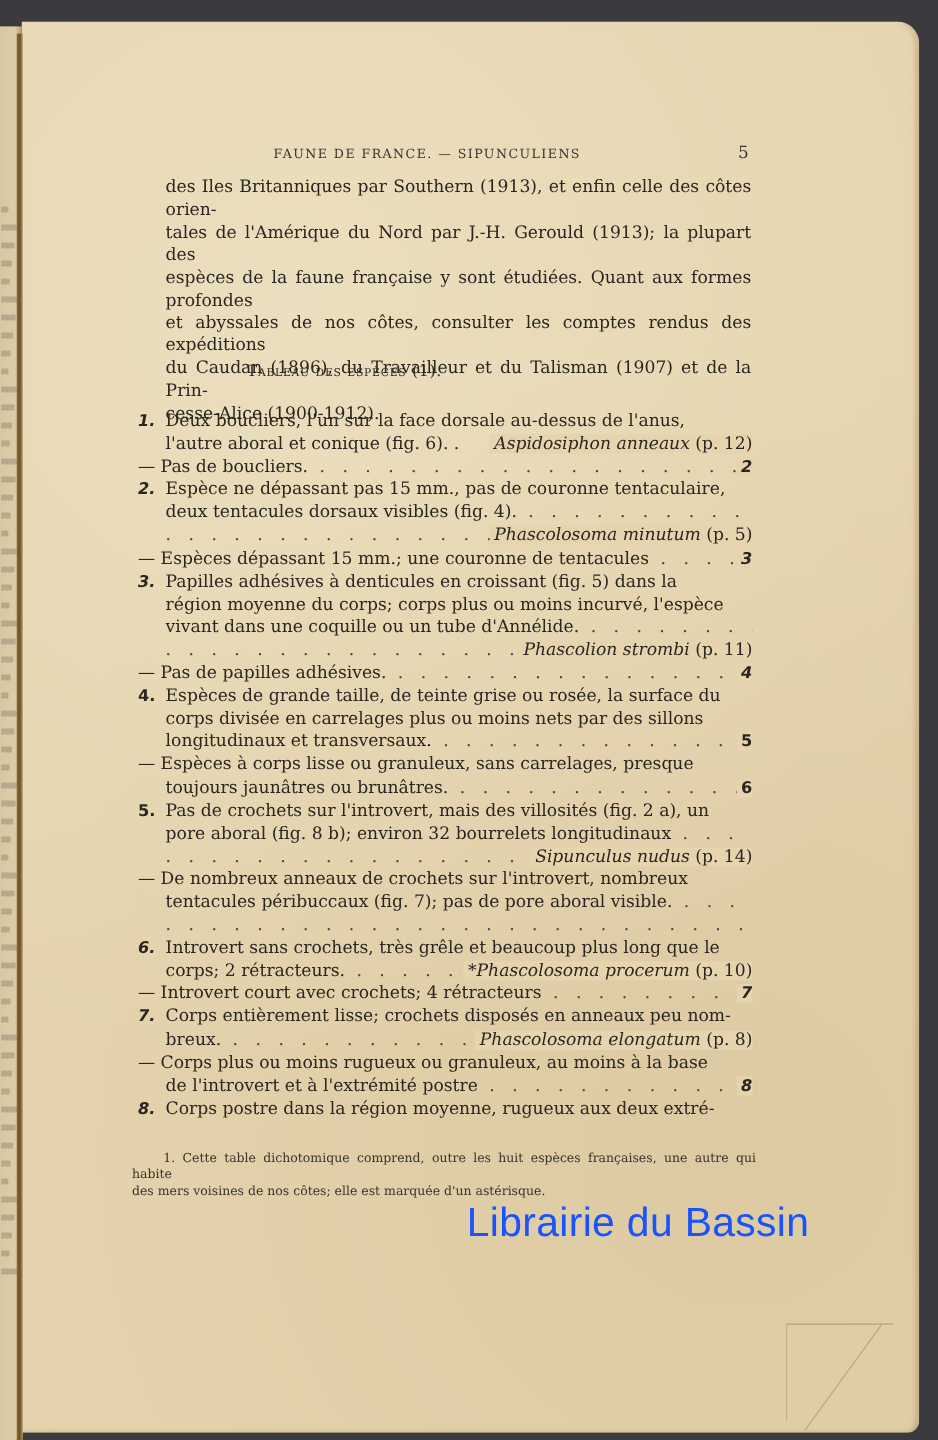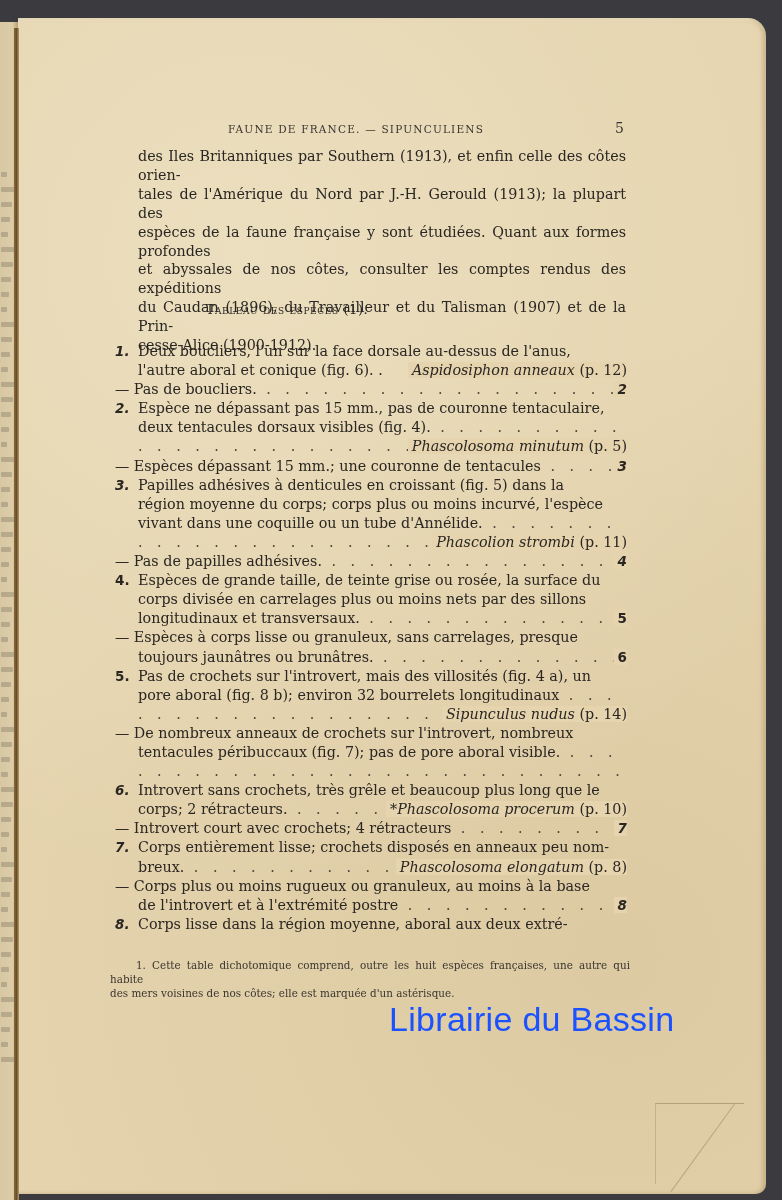--- a/index.html
+++ b/index.html
@@ -226,21 +226,21 @@
     </div>
     <div class="row">
       <span class="txt dash">— Espèces à corps lisse ou granuleux, sans carrelages, presque</span>
     </div>
     <div class="row">
       <span class="txt">toujours jaunâtres ou brunâtres.<span class="lead"> . . . . . . . . . . . . . . . . . . . . . . . . . . . . . . . . . . . . . . . . </span></span>
       <span class="right" style="background: rgb(229, 212, 174); padding-left: 4px;"><span class="to up">6</span></span>
     </div>
     <div class="row">
       <span class="num up">5.</span>
-      <span class="txt">Pas de crochets sur l'introvert, mais des villosités (fig. 4 a), un</span>
+      <span class="txt">Pas de crochets sur l'introvert, mais des villosités (fig. 2 a), un</span>
     </div>
     <div class="row">
       <span class="txt">pore aboral (fig. 8 b); environ 32 bourrelets longitudinaux<span class="lead"> . . . . . . . . . . . . . . . . . . . . . . . . . . . . . . . . . . . . . . . . </span></span>
     </div>
     <div class="row">
       <span class="txt"><span class="lead"> . . . . . . . . . . . . . . . . . . . . . . . . . . . . . . . . . . . . . . . . </span></span>
       <span class="right" style="background: rgb(229, 212, 174); padding-left: 4px;"><span class="sp">Sipunculus nudus </span><span class="ref">(p. 14)</span></span>
     </div>
     <div class="row">
       <span class="txt dash">— De nombreux anneaux de crochets sur l'introvert, nombreux</span>
@@ -273,21 +273,21 @@
     </div>
     <div class="row">
       <span class="txt dash">— Corps plus ou moins rugueux ou granuleux, au moins à la base</span>
     </div>
     <div class="row">
       <span class="txt">de l'introvert et à l'extrémité postre<span class="lead"> . . . . . . . . . . . . . . . . . . . . . . . . . . . . . . . . . . . . . . . . </span></span>
       <span class="right" style="background: rgb(229, 212, 174); padding-left: 4px;"><span class="to">8</span></span>
     </div>
     <div class="row">
       <span class="num">8.</span>
-      <span class="txt">Corps lisse dans la région moyenne, aboral aux deux extré-</span>
+      <span class="txt">Corps postre dans la région moyenne, rugueux aux deux extré-</span>
     </div>
   </div>
 
 <div class="footnote" id="footnote">
     <p>1. Cette table dichotomique comprend, outre les huit espèces françaises, une autre qui habite</p>
     <p style="text-indent: 0px;">des mers voisines de nos côtes; elle est marquée d'un astérisque.</p>
   </div>
 
 <div class="watermark">Librairie du Bassin</div>
 

